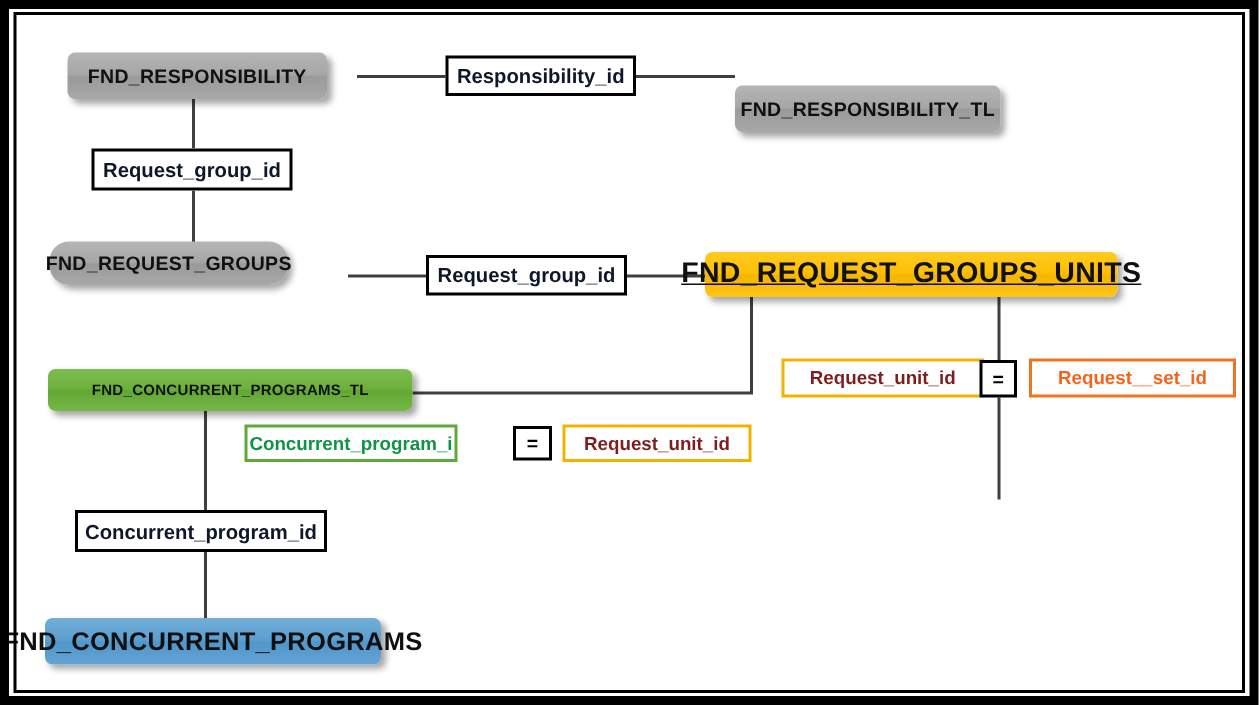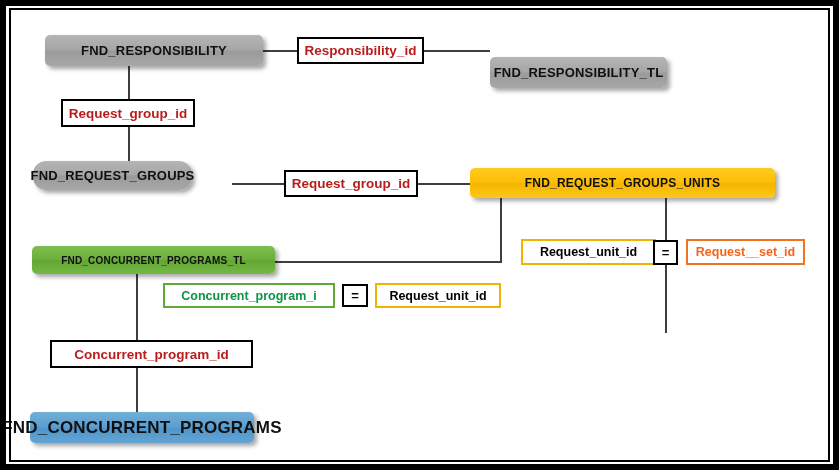--- a/index.html
+++ b/index.html
@@ -54,25 +54,25 @@
   .e-orange{background:linear-gradient(180deg,#f58634 0%,#ee7420 48%,#e96c16 52%,#f27c29 100%);}
 
   
   .attr{
     position:absolute;
     display:flex;align-items:center;justify-content:center;
     background:#ffffff;
     border:2px solid #000;
     box-sizing:border-box;
     font-weight:bold;
-    color:#b91c1c;
+    color:#0f172a;
     white-space:nowrap;
   }
   .attr.c-green {border-color:#5fa83a;color:#0e9444;}
-  .attr.c-yellow{border-color:#f0b400;color:#000000;}
+  .attr.c-yellow{border-color:#f0b400;color:#7f1d1d;}
   .attr.c-orange{border-color:#ee7420;color:#f4641c;}
 
   .eq{
     position:absolute;
     display:flex;align-items:center;justify-content:center;
     background:#ffffff;border:2px solid #000;box-sizing:border-box;
     font-weight:bold;color:#000;
     z-index:3;
   }
 </style>
@@ -95,33 +95,33 @@
 
   <div class="line v" style="left:500px;top:198px;height:64px;"></div>
   <div class="line h" style="left:275px;top:261px;width:227px;"></div>
 
   <div class="line v" style="left:665px;top:198px;height:135px;"></div>
 
   <div class="line v" style="left:136px;top:273px;height:67px;"></div>
 
   <div class="line v" style="left:136px;top:368px;height:45px;"></div>
 
-  <div class="entity e-gray" style="left:45px;top:35px;width:218px;height:31px;font-size:13px;">
+  <div class="entity e-gray" style="left:45px;top:35px;width:173px;height:31px;font-size:13px;">
     <span>FND_RESPONSIBILITY</span>
   </div>
 
   <div class="entity e-gray" style="left:490px;top:33px;width:177px;height:31px;font-size:13px;margin-top:24px;">
     <span>FND_RESPONSIBILITY_TL</span>
   </div>
 
   <div class="entity e-gray" style="left:33px;top:161px;width:159px;height:29px;font-size:13px;border-radius:13px;">
     <span>FND_REQUEST_GROUPS</span>
   </div>
 
-  <div class="entity e-yellow" style="left:470px;top:168px;width:305px;height:30px;font-size:12px;">
+  <div class="entity e-yellow" style="left:470px;top:168px;width:275px;height:30px;font-size:19px;text-decoration:underline;">
     <span>FND_REQUEST_GROUPS_UNITS</span>
   </div>
 
   <div class="entity e-green" style="left:32px;top:246px;width:243px;height:28px;font-size:10px;">
     <span>FND_CONCURRENT_PROGRAMS_TL</span>
   </div>
 
   <div class="entity e-blue" style="left:30px;top:412px;width:224px;height:31px;font-size:17px;">
     <span>FND_CONCURRENT_PROGRAMS</span>
   </div>
@@ -132,37 +132,37 @@
   </div>
 
   <div class="attr" style="left:61px;top:99px;width:134px;height:28px;font-size:13.5px;">
     <span>Request_group_id</span>
   </div>
 
   <div class="attr" style="left:284px;top:170px;width:134px;height:27px;font-size:13.5px;">
     <span>Request_group_id</span>
   </div>
 
-  <div class="attr c-green" style="left:163px;top:283px;width:172px;height:25px;font-size:12.5px;">
+  <div class="attr c-green" style="left:163px;top:283px;width:142px;height:25px;font-size:12.5px;">
     <span>Concurrent_program_i</span>
   </div>
 
   <div class="attr c-yellow" style="left:375px;top:283px;width:126px;height:25px;font-size:12.5px;">
     <span>Request_unit_id</span>
   </div>
 
   <div class="attr c-yellow" style="left:521px;top:239px;width:135px;height:26px;font-size:12.5px;">
     <span>Request_unit_id</span>
   </div>
 
-  <div class="attr c-orange" style="left:686px;top:239px;width:119px;height:26px;font-size:12.5px;">
+  <div class="attr c-orange" style="left:686px;top:239px;width:138px;height:26px;font-size:12.5px;">
     <span>Request__set_id</span>
   </div>
 
-  <div class="attr" style="left:50px;top:340px;width:203px;height:28px;font-size:13.5px;">
+  <div class="attr" style="left:50px;top:340px;width:168px;height:28px;font-size:13.5px;">
     <span>Concurrent_program_id</span>
   </div>
 
   <div class="eq" style="left:342px;top:284px;width:26px;height:23px;font-size:13px;">
     <span>=</span>
   </div>
 
   <div class="eq" style="left:653px;top:240px;width:25px;height:25px;font-size:13px;">
     <span>=</span>
   </div>

